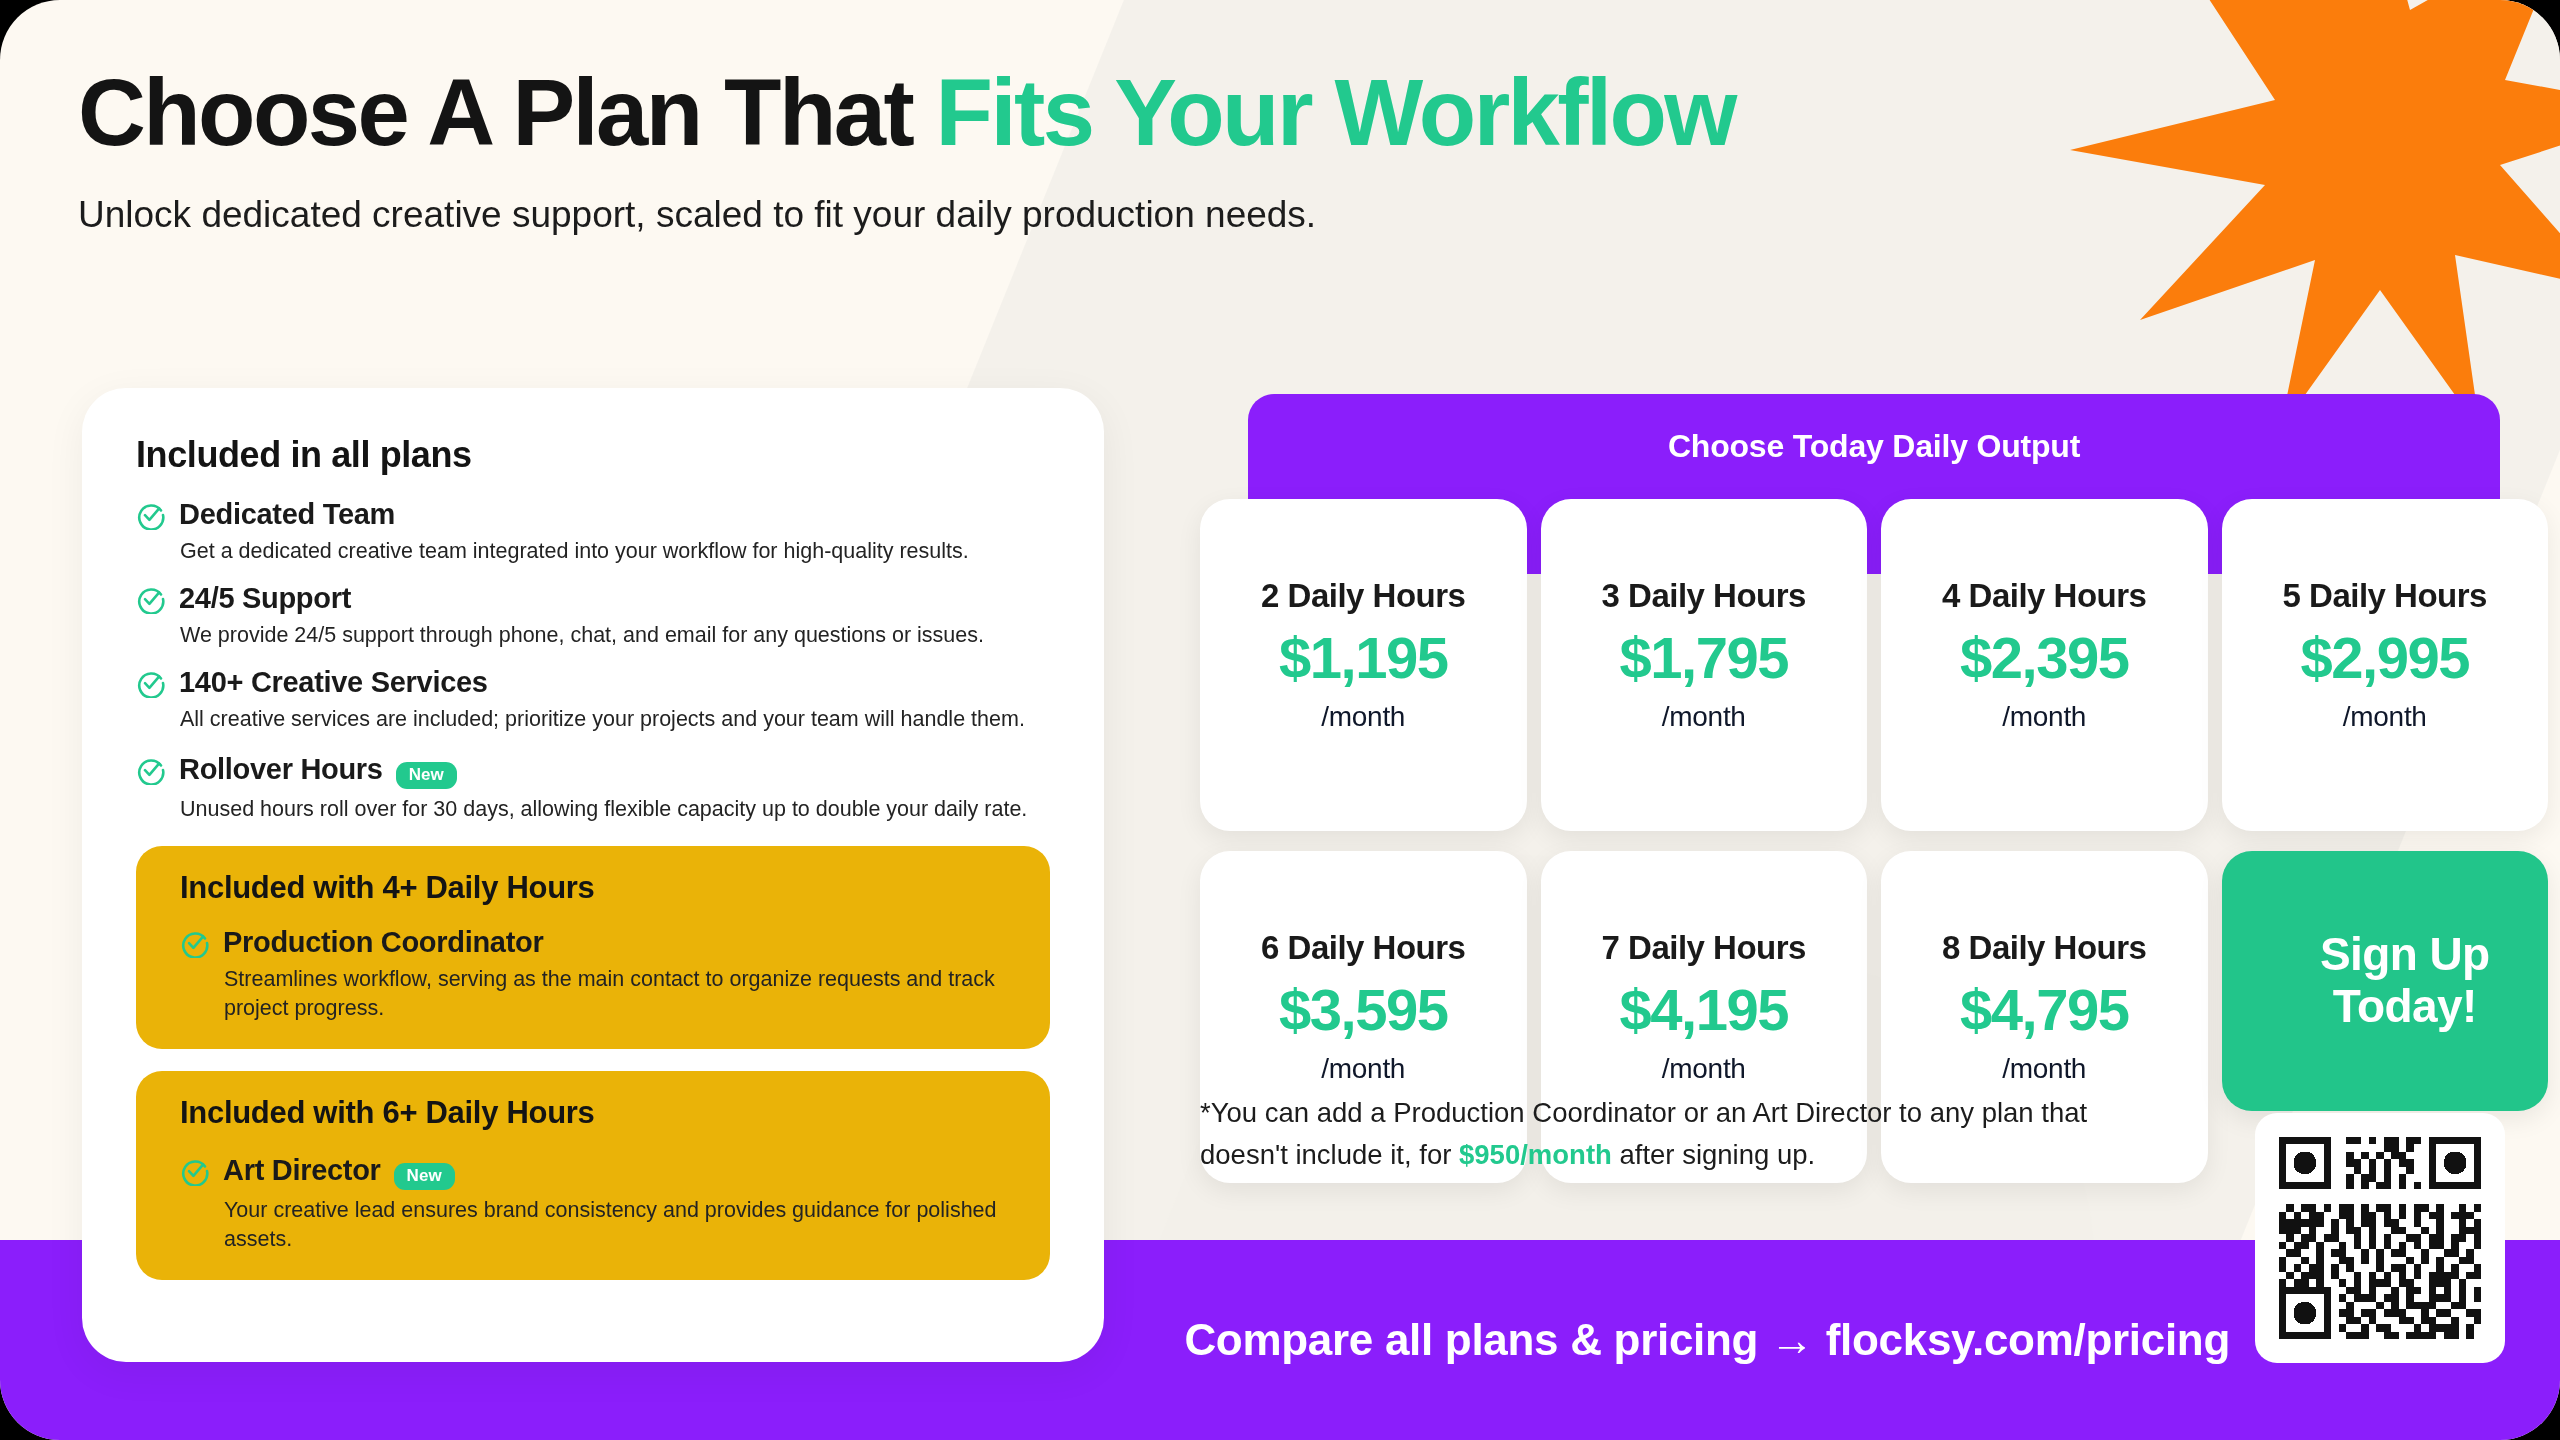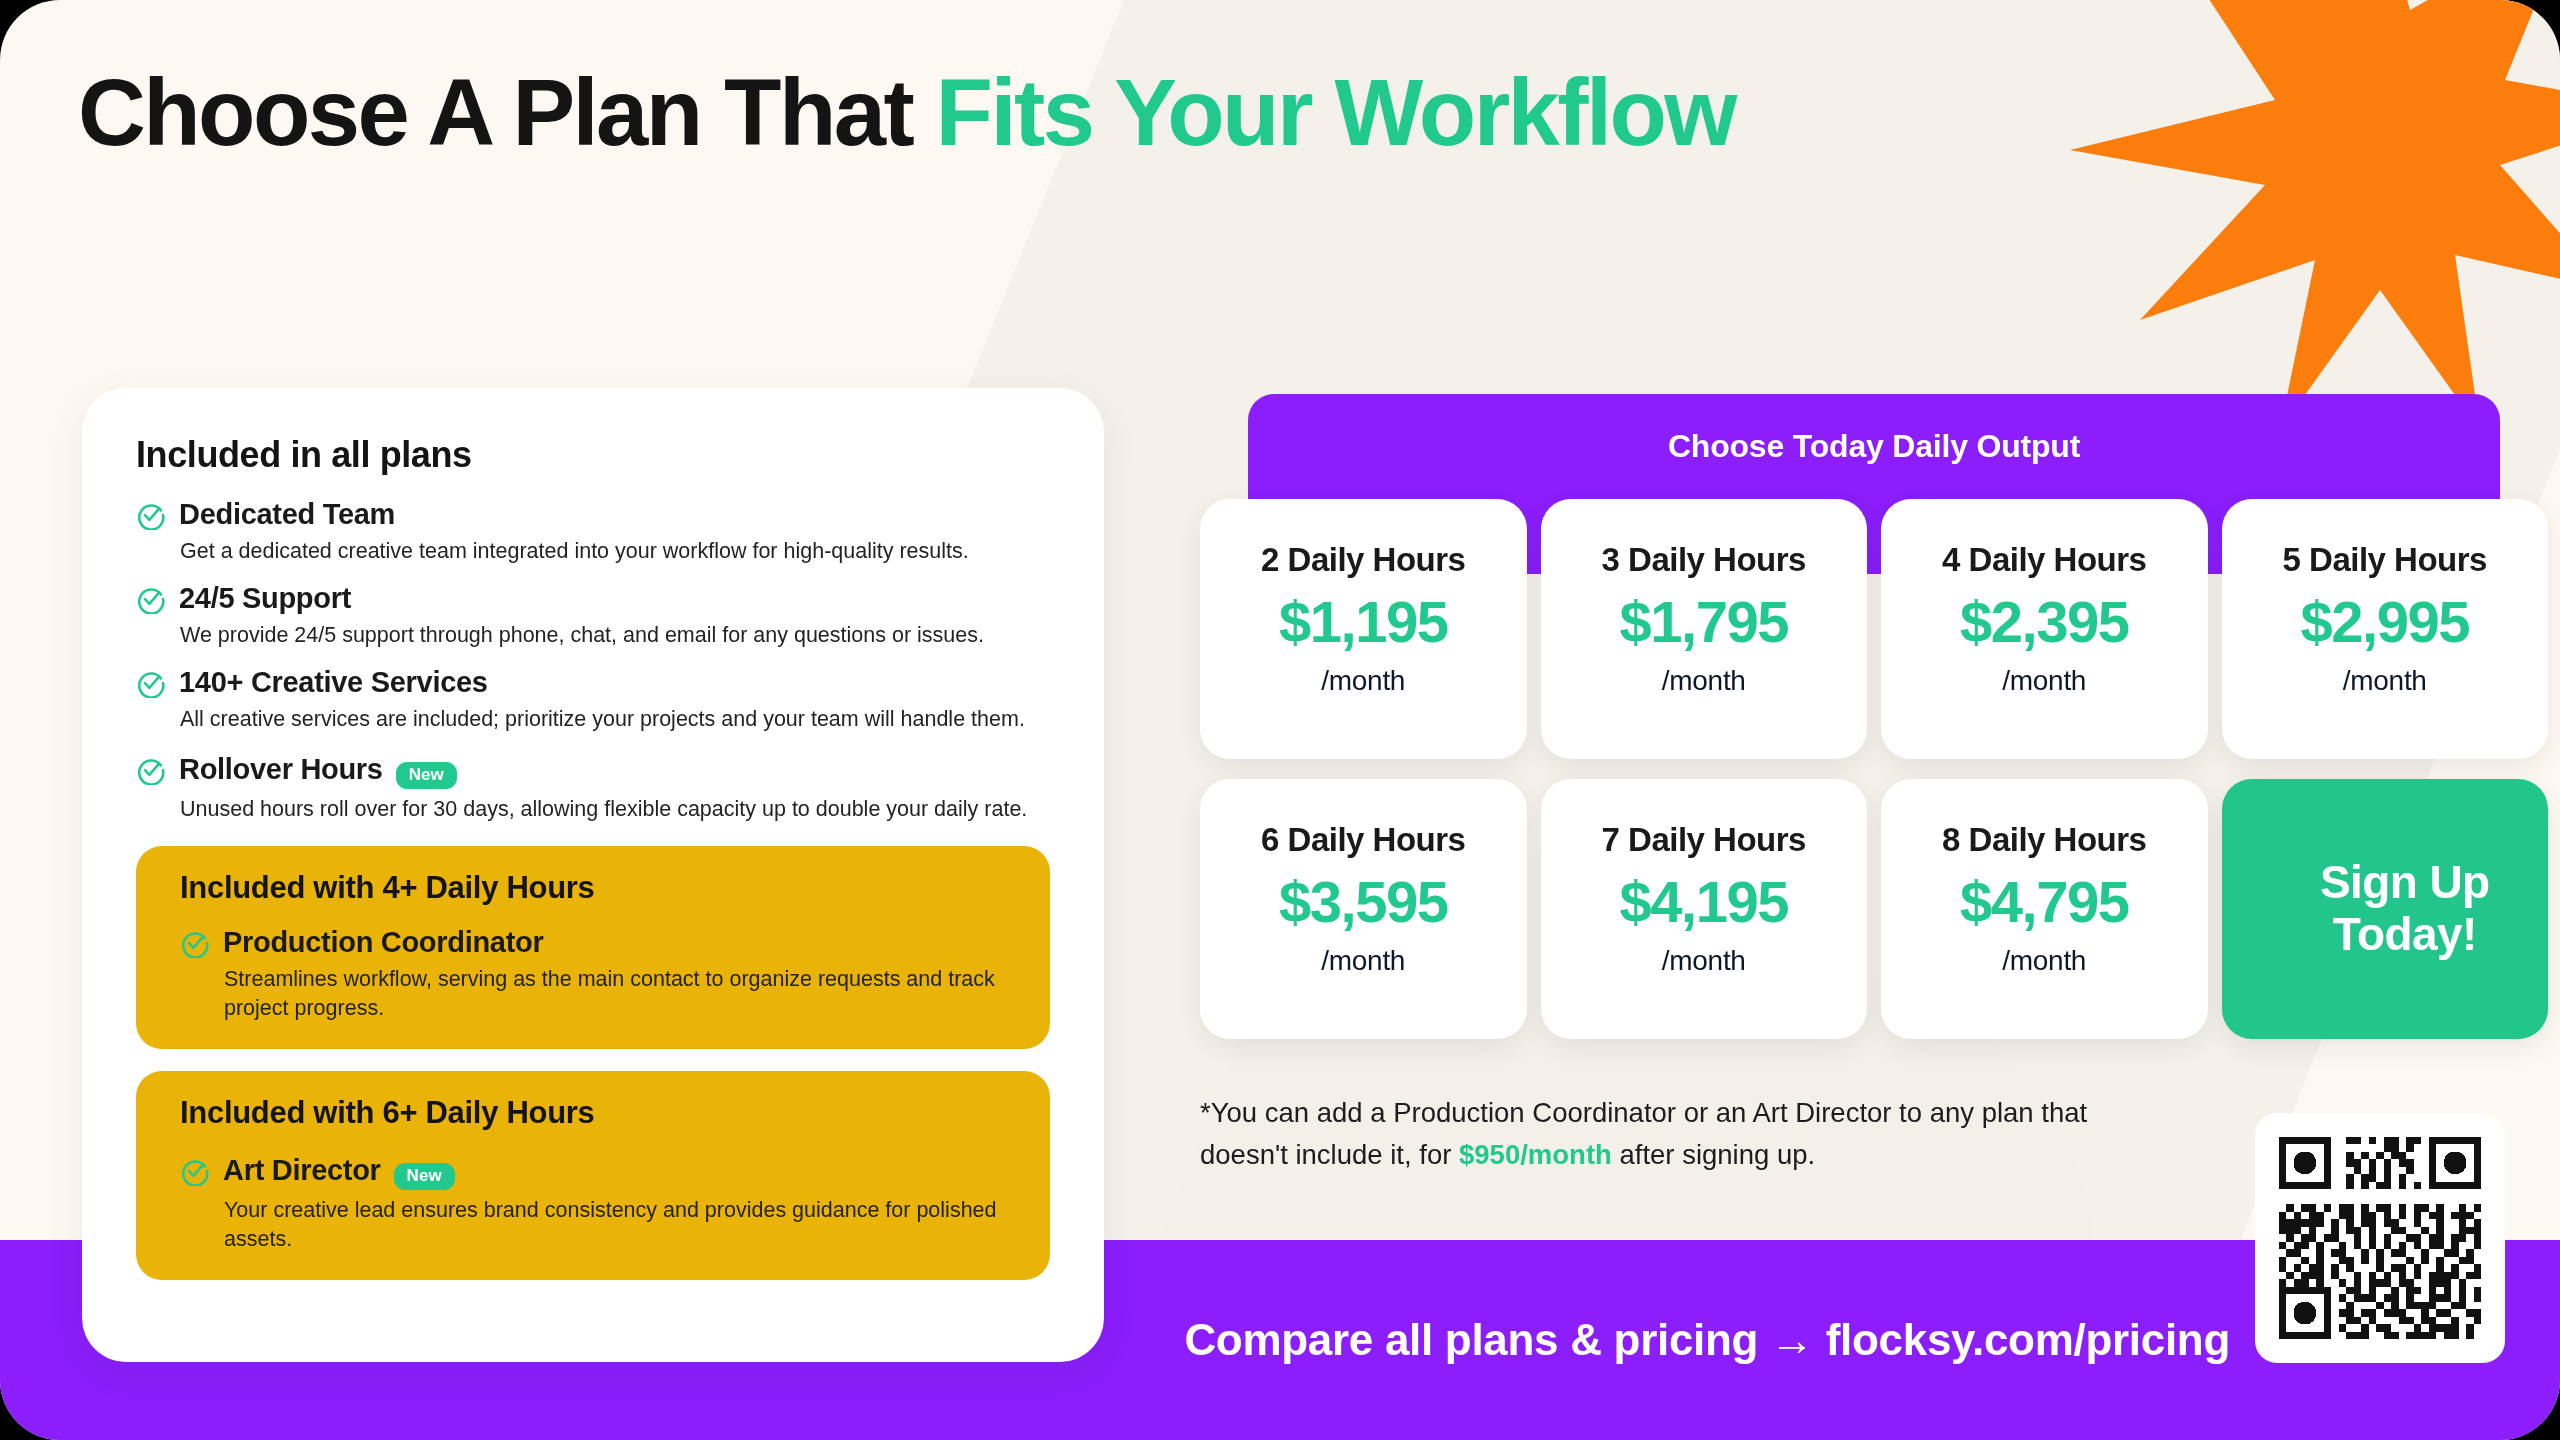--- a/index.html
+++ b/index.html
@@ -157,21 +157,21 @@
     left: 1200px; top: 499px;
     width: 1348px;
     display: grid;
     grid-template-columns: repeat(4, 1fr);
     gap: 20px 14px;
     z-index: 3;
   }
   .price-card {
     background: #FFFFFF;
     border-radius: 30px;
-    height: 260px;
+    height: 332px;
     box-shadow: 0 8px 26px rgba(0,0,0,.07);
     display: flex;
     flex-direction: column;
     align-items: center;
     justify-content: center;
     padding-bottom: 21px;
   }
   .price-hours {
     font-size: 33px; font-weight: 700; color: #1A1A1A;
     letter-spacing: -0.5px;
@@ -228,21 +228,21 @@
   <div class="bg-swoosh"></div>
   <div class="bg-swoosh2"></div>
 
   <svg class="starburst" viewBox="0 0 520 480">
     <polygon fill="#FB7D0C" points="330,-60 360,50 520,-40 455,120 620,150 450,205 560,330 405,295 430,470 330,330 230,470 265,300 90,360 215,225 20,190 225,140 140,10"></polygon>
   </svg>
 
   <div class="header">
     <h1 class="headline"><span>Choose A Plan That </span><span class="accent">Fits Your Workflow</span></h1>
     <p class="subhead">
-      <br>
+      <span>Unlock dedicated creative support, scaled to fit your daily production needs.</span><br>
     </p>
   </div>
 
   <div class="output-header">
     <div class="output-header-text">Choose Today Daily Output</div>
   </div>
 
   <div class="purple-band"></div>
   <div class="band-cta">
     <span class="band-cta-text">Compare all plans &amp; pricing → flocksy.com/pricing</span>

